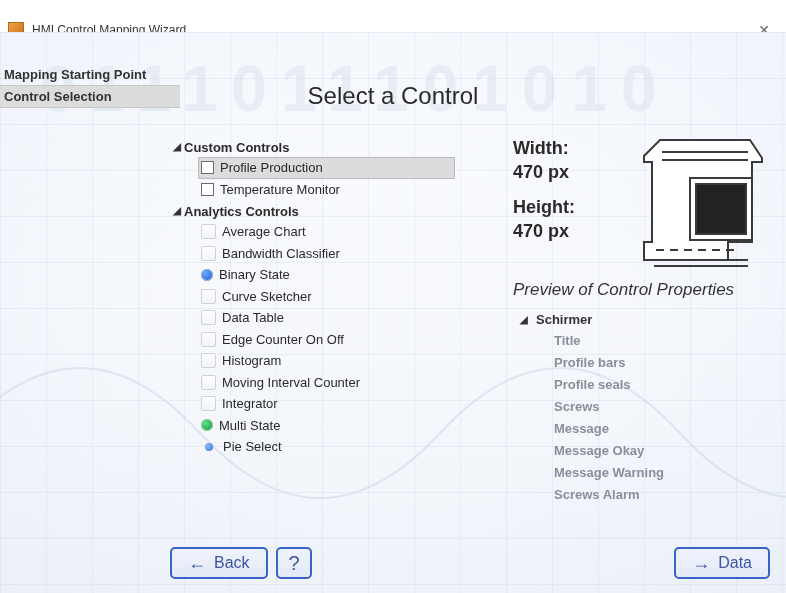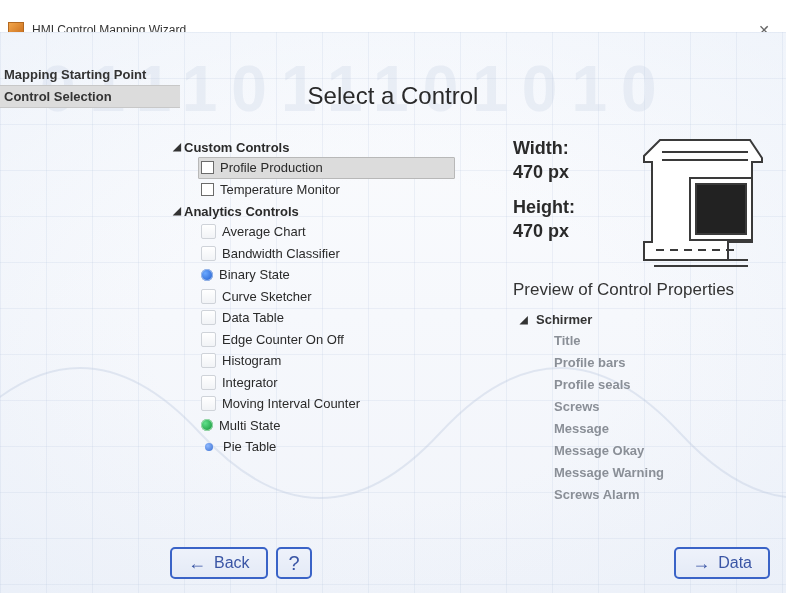--- a/index.html
+++ b/index.html
@@ -145,20 +145,21 @@
   .preview-img {
     position:absolute;
     top:100px; left:640px;
     width:130px; height:140px;
   }
   .props-heading {
     position:absolute;
     top: 248px; left: 513px;
     font-size: 17px;
     color: #333;
+    font-style: italic;
   }
   .props-tree {
     position:absolute;
     top: 278px; left: 520px;
     font-size: 13px;
   }
   .props-root {
     display:flex; align-items:center;
     font-weight:600; color:#333;
     padding:2px 0;
@@ -259,33 +260,33 @@
         <div class="tree-item">
             <span class="icon faded-box"></span>
             <span class="label">Edge Counter On Off</span>
           </div>
         <div class="tree-item">
             <span class="icon faded-box"></span>
             <span class="label">Histogram</span>
           </div>
         <div class="tree-item">
             <span class="icon faded-box"></span>
+            <span class="label">Moving Interval Counter</span>
+          </div>
+        <div class="tree-item">
+            <span class="icon faded-box"></span>
             <span class="label">Integrator</span>
-          </div>
-        <div class="tree-item">
-            <span class="icon faded-box"></span>
-            <span class="label">Moving Interval Counter</span>
           </div>
         <div class="tree-item">
             <span class="icon dot green"></span>
             <span class="label">Multi State</span>
           </div>
         <div class="tree-item">
             <span class="icon dot small-blue"></span>
-            <span class="label">Pie Table</span>
+            <span class="label">Pie Select</span>
           </div>
       </div>
     </div>
   </div>
 
   <div class="dims">
     <div>Width:</div>
     <div>470 px</div>
     <div style="height:10px"></div>
     <div>Height:</div>

